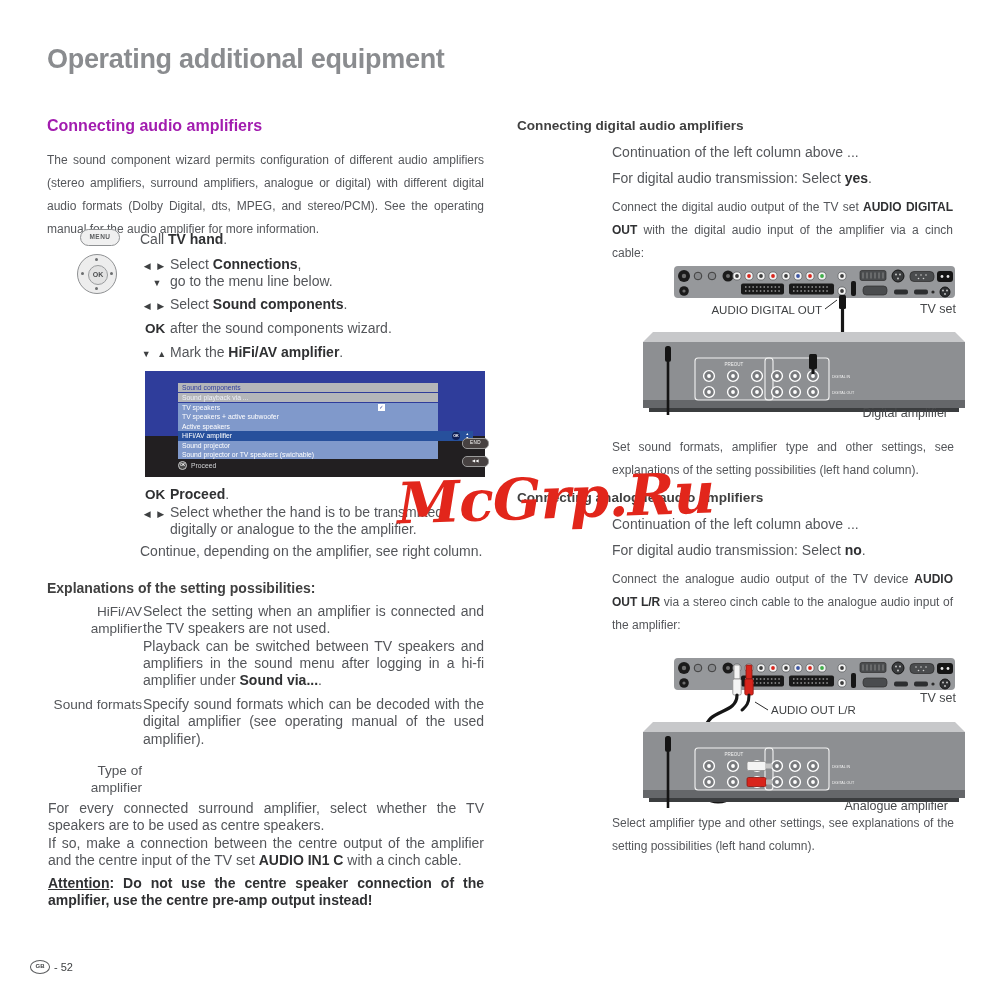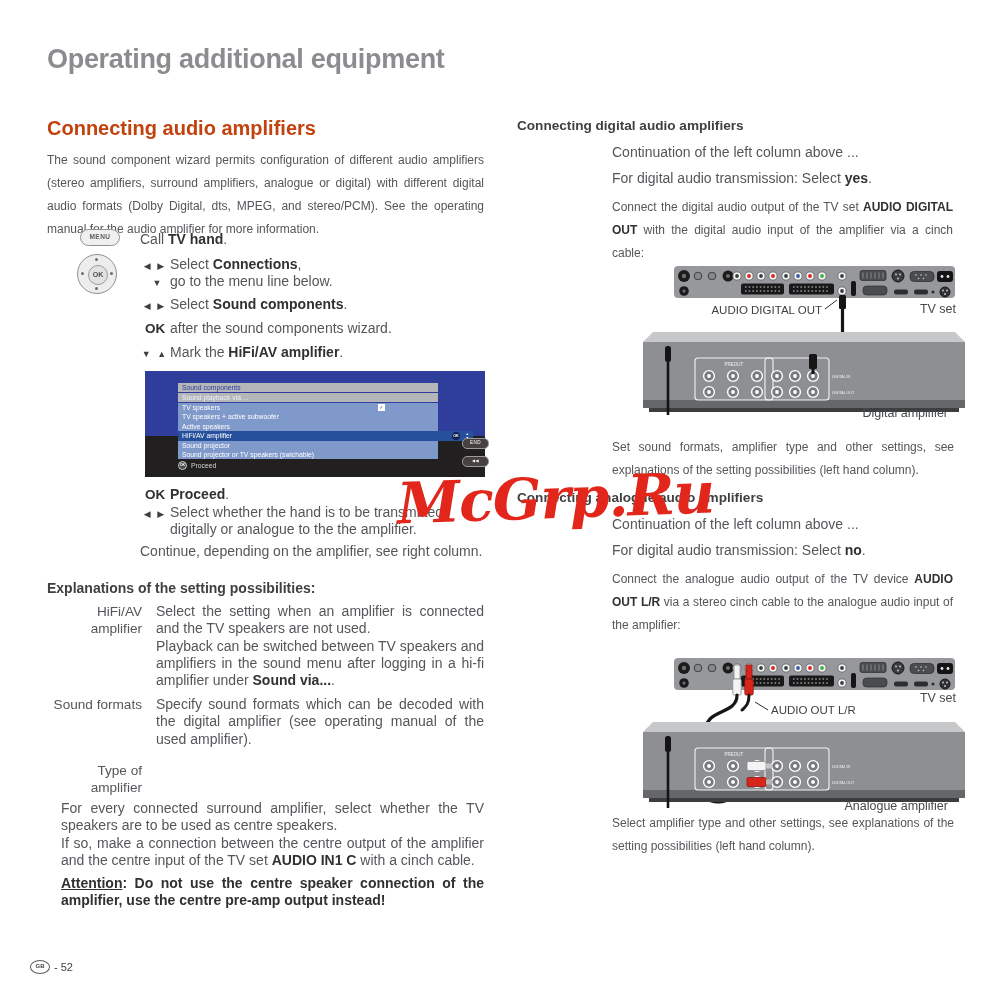--- a/index.html
+++ b/index.html
@@ -1,20 +1,20 @@
 <!DOCTYPE html>
 <html><head>
 <meta charset="utf-8">
 <style>
   html,body{margin:0;padding:0;}
   body{width:1000px;height:1000px;position:relative;background:#ffffff;overflow:hidden;
        font-family:"Liberation Sans",sans-serif;color:#54565a;}
   .abs{position:absolute;}
   .pagetitle{font-size:27px;font-weight:bold;color:#8a8c8f;letter-spacing:-0.3px;}
-  .h2{font-size:20px;font-weight:bold;color:#c2410c;}
+  .h2{font-size:16px;font-weight:bold;color:#a21caf;}
   .h3{font-size:13.6px;font-weight:bold;color:#404040;}
   .p{font-size:12px;line-height:23px;text-align:justify;}
   b{color:#303133;}
   .line{font-size:14px;white-space:nowrap;text-align:center;}
   .g{display:inline-block;width:30px;font-size:9px;color:#3e4042;letter-spacing:2px;}
   .g.gok{font-size:13.5px;font-weight:bold;letter-spacing:0;color:#303133;}
   
   .menukey{width:38px;height:15px;border:1.5px solid #8f9193;border-radius:9px;background:#f0f0f0;
            font-size:6.5px;line-height:14px;text-align:center;color:#5a5c5e;letter-spacing:.5px;font-weight:bold;}
   .okpad{width:38px;height:38px;border:1.5px solid #8f9193;border-radius:50%;background:#ededed;position:absolute;}
@@ -38,21 +38,21 @@
              color:#fff;font-size:3.8px;line-height:8px;text-align:center;font-weight:bold;}
   .m-arrows{position:absolute;right:4px;top:.5px;display:flex;flex-direction:column;font-size:3.6px;line-height:4.2px;color:#fff;}
   .m-proceed{margin-top:2px;height:9px;display:flex;align-items:center;color:#d2d3d5;font-size:6.8px;}
   .m-okdot{display:inline-block;width:7px;height:7px;border-radius:50%;background:#4a4a4a;border:.5px solid #c9c9c9;
            color:#fff;font-size:3.4px;line-height:7px;text-align:center;margin-right:4px;font-weight:bold;}
   .m-pill{position:absolute;left:317px;width:25px;height:8.5px;background:#474141;border:1px solid #9b9b9b;
           border-radius:5px;color:#fff;font-size:4.6px;line-height:8px;text-align:center;letter-spacing:.4px;}
   
   .def{position:absolute;left:47px;display:flex;width:437px;}
   .term{width:95px;flex:none;text-align:right;font-size:13.6px;line-height:17.3px;color:#54565a;}
-  .desc{margin-left:14px;flex:1;font-size:14px;line-height:17.3px;text-align:justify;}
+  .desc{margin-left:1px;flex:1;font-size:14px;line-height:17.3px;text-align:justify;}
   .dp{white-space:pre-line;}
   .dp.attn{margin-top:6px;font-weight:bold;color:#303133;}
   .dp.attn u,.dp.attn span{color:#303133;}
   
   .watermark{position:absolute;left:397px;top:464px;font-family:"DejaVu Serif",serif;font-style:italic;
              font-weight:bold;font-size:57px;color:#e2261b;transform:rotate(-2deg);letter-spacing:-1px;z-index:30;}
   
   .footer{position:absolute;left:30px;top:960px;display:flex;align-items:center;font-size:11px;color:#3f4143;}
   .gb{display:inline-block;width:18px;height:11.5px;border:1.2px solid #5a5c5e;border-radius:50%;
       font-size:6px;font-weight:bold;line-height:11px;text-align:center;margin-right:4px;}

